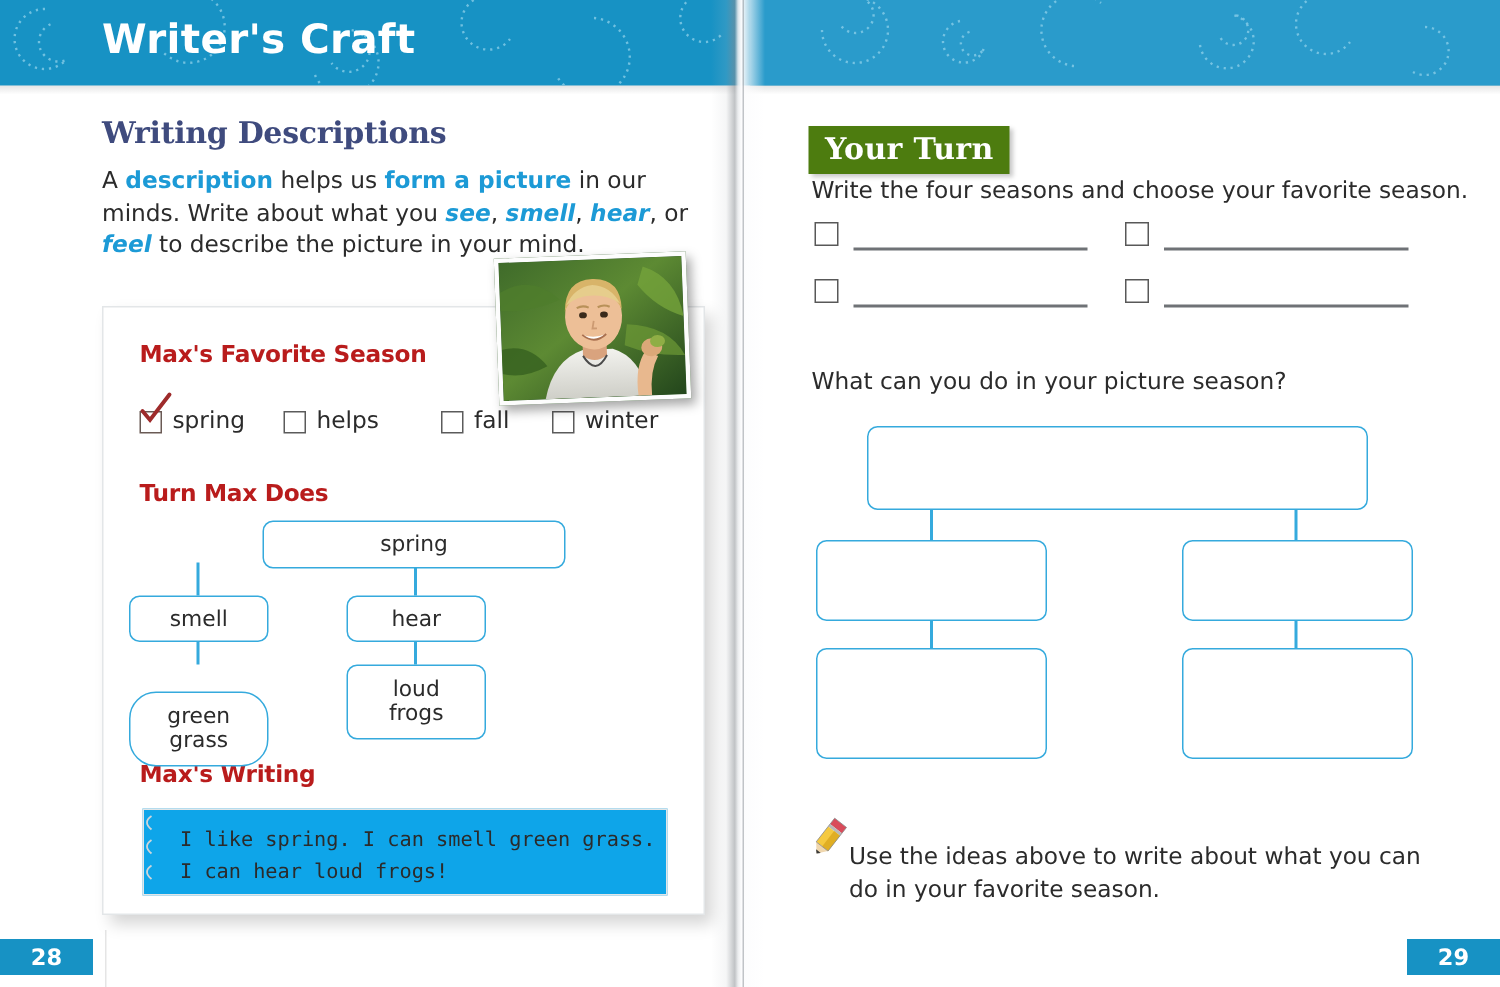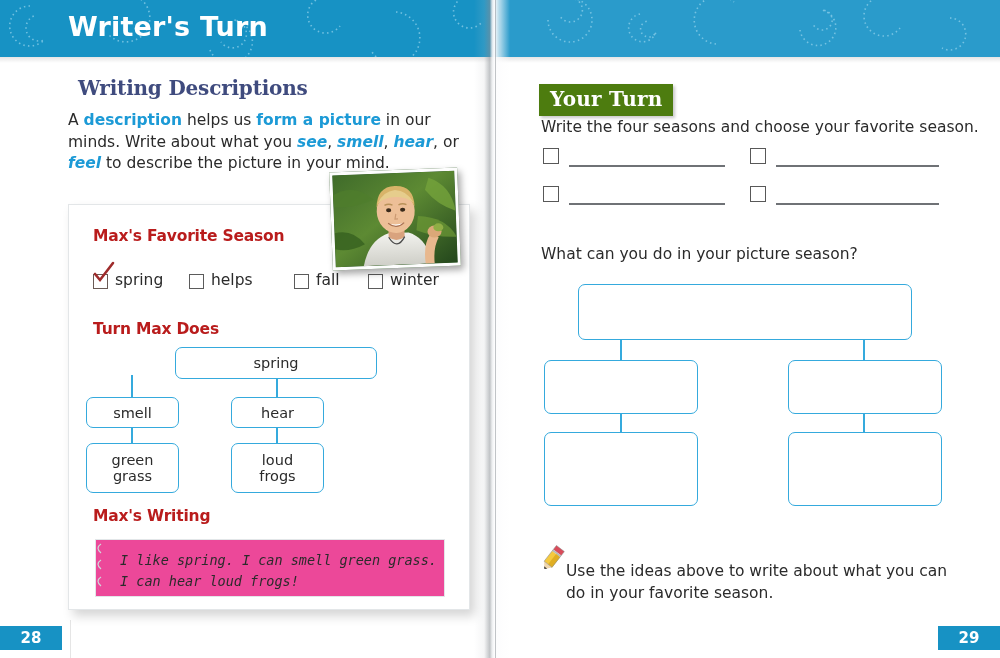--- a/index.html
+++ b/index.html
@@ -80,21 +80,20 @@
   }
 
   
   .sec-title {
     position: absolute; left: 68px; top: 76px;
     font-family: "DejaVu Serif", serif;
     font-weight: bold;
     font-size: 20px;
     color: #3f4b7e;
     letter-spacing: -0.2px;
-    margin-left: 10px;
   }
   .intro {
     position: absolute; left: 68px; top: 110px;
     width: 400px;
     font-family: "DejaVu Sans", sans-serif;
     font-size: 15.5px;
     line-height: 21.5px;
     color: #2b2b2b;
   }
   .kw { color: #1c9ad6; font-weight: bold; }
@@ -176,22 +175,21 @@
     background: #35aadd;
     width: 2px;
     z-index: 1;
   }
 
   
   .writebox {
     position: absolute; left: 26px; top: 334px;
     width: 348px; height: 56px;
     border: 1px solid #e2e6e8;
-    background: #ec4899;
-    font-style: italic;
+    background: #0ea5e9;
   }
   .writebox .tabs {
     position: absolute; left: -1px; top: 0; width: 7px; height: 56px;
   }
   .writetext {
     position: absolute; left: 24px; top: 10px;
     font-family: "DejaVu Sans Mono", monospace;
     font-size: 13.5px;
     line-height: 21px;
     color: #2b2b2b;
@@ -306,21 +304,21 @@
         <div class="fline" style="left:62px;  top:30px; height:22px;"></div>
         <div class="fline" style="left:207px; top:30px; height:22px;"></div>
         <div class="fline" style="left:62px;  top:80px; height:18px;"></div>
         <div class="fline" style="left:207px; top:80px; height:18px;"></div>
 
         <div class="fbox" style="left:106px; top:2px; width:200px; height:30px;">spring</div>
 
         <div class="fbox" style="left:17px; top:52px; width:91px; height:29px;">smell</div>
         <div class="fbox" style="left:162px; top:52px; width:91px; height:29px;">hear</div>
 
-        <div class="fbox" style="left:17px; top:98px; width:91px; height:48px; white-space:pre-line;">green
+        <div class="fbox" style="left:17px; top:116px; width:91px; height:48px; white-space:pre-line;border-radius:18px;">green
 grass</div>
         <div class="fbox" style="left:162px; top:98px; width:91px; height:48px; white-space:pre-line;">loud
 frogs</div>
       </div>
 
       <div class="card-h h-writing">Max's Writing</div>
 
       <div class="writebox">
         <svg class="tabs" viewBox="0 0 7 56">
           <path d="M6 4 Q0 8 6 13 M6 20 Q0 24 6 29 M6 37 Q0 41 6 46" fill="none" stroke="#cfd6da" stroke-width="1.2"></path>
@@ -445,21 +443,21 @@
         <path d="M396 12 a26 26 0 1 1 -24 40"></path>
         <path d="M470 -4 a16 16 0 1 0 12 26"></path>
         <path d="M548 20 a22 22 0 1 0 22 -22 a12 12 0 1 1 -10 18"></path>
         <path d="M640 14 a14 14 0 1 0 16 18 a8 8 0 1 1 -8 -11"></path>
         <path d="M716 44 a24 24 0 1 1 18 -42"></path>
         <path d="M800 30 a18 18 0 1 0 22 -20 a10 10 0 1 1 -9 14"></path>
         <path d="M884 -4 a20 20 0 1 0 16 32"></path>
         <path d="M950 18 a16 16 0 1 1 -8 30"></path>
       </g>
     </svg>
-    <div class="band-title">Writer's Turn</div>
+    <div class="band-title">Writer's Craft</div>
   </div>
   <div class="band-bottom-fade"></div>
 
   <div class="gutter"></div>
   <div class="gutter-line"></div>
 
   <div class="pnum pnum-left">28</div>
   <div class="pnum pnum-right">29</div>
 
 </div>

